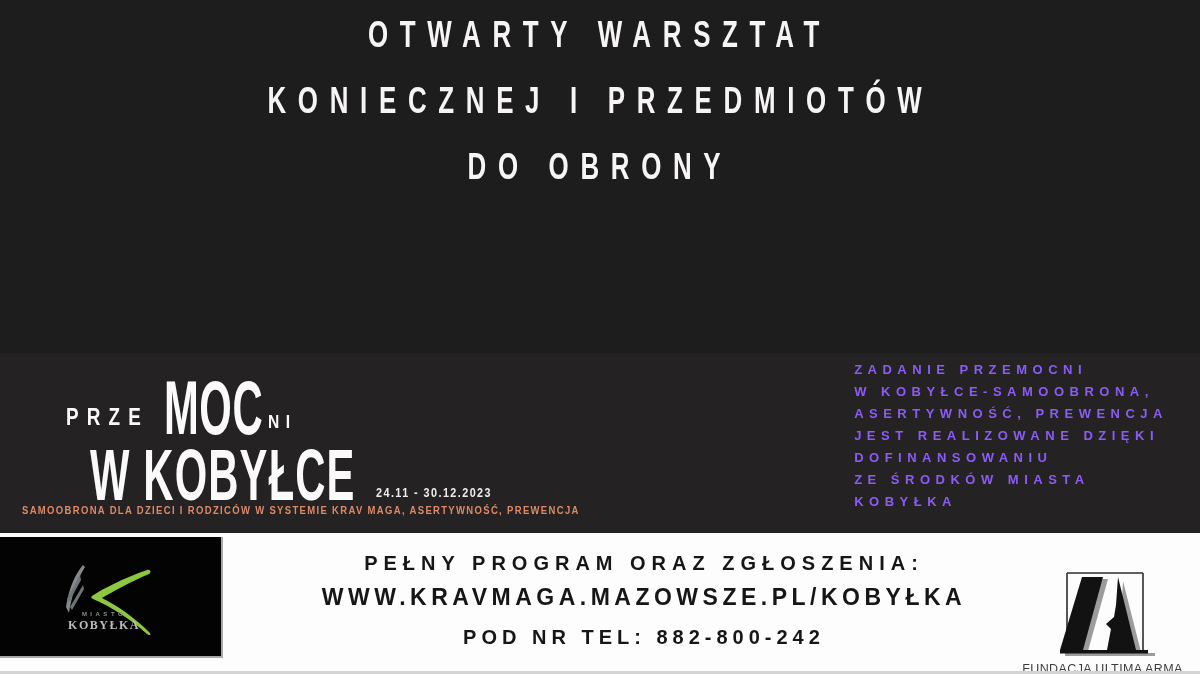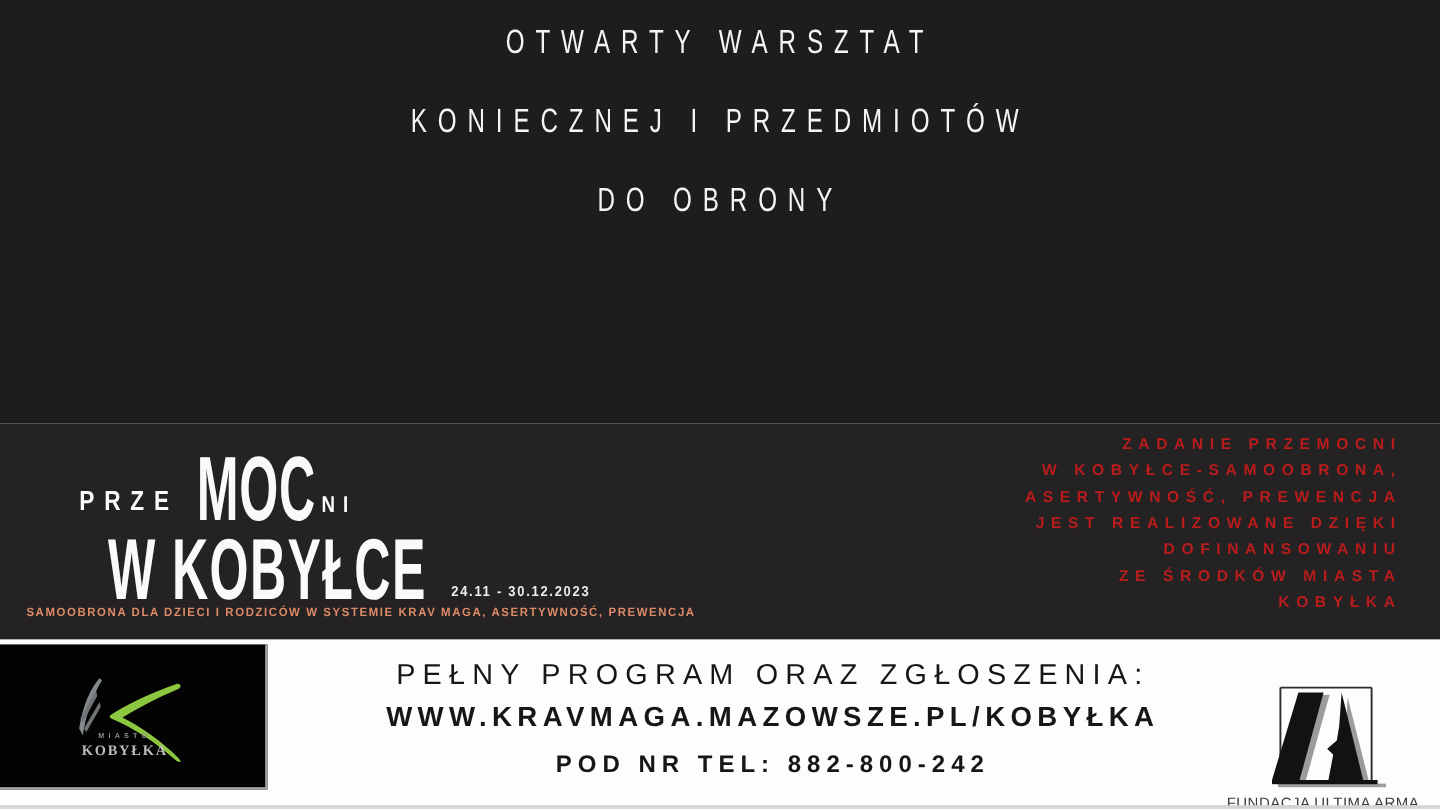--- a/index.html
+++ b/index.html
@@ -9,21 +9,21 @@
     background:#fdfdfd;
   }
   
   .top-section{position:absolute;left:0;top:0;width:1200px;height:353px;background:#1e1d1d;}
   .mid-band{position:absolute;left:0;top:353px;width:1200px;height:180px;background:#242222;}
   .bottom-bar{position:absolute;left:0;top:533px;width:1200px;height:142px;background:#fdfdfd;}
   .bottom-rule{position:absolute;left:0;top:671px;width:1200px;height:3px;background:#d4d4d4;}
 
   
   .title-block{position:absolute;left:0;right:0;top:2px;text-align:center;color:#f6f4f4;}
-  .title-line{height:66px;line-height:66px;font-size:28px;font-weight:400;letter-spacing:0.45em;white-space:nowrap;}
+  .title-line{height:66px;line-height:66px;font-size:36px;font-weight:700;letter-spacing:0.45em;white-space:nowrap;}
   .title-line>span{display:inline-block;transform:scaleX(0.72);transform-origin:center center;}
   .subtitle{
     position:absolute;left:0;right:0;top:281px;text-align:center;
     color:#f6f4f4;font-size:25px;font-weight:700;letter-spacing:7px;
     line-height:28px;white-space:pre;
   }
 
   
   .cond{display:inline-block;transform-origin:left top;white-space:nowrap;color:#fbfafa;line-height:1;}
   .brand-prefix{position:absolute;left:66px;top:406px;font-size:23px;font-weight:600;letter-spacing:10px;transform:scaleX(0.82);}
@@ -31,27 +31,27 @@
   .brand-suffix{position:absolute;left:268px;top:412px;font-size:19px;font-weight:600;letter-spacing:8px;transform:scaleX(0.82);}
   .brand-line2{position:absolute;left:90px;top:439px;font-size:72px;font-weight:700;letter-spacing:2px;transform:scaleX(0.58);}
   .brand-dates{position:absolute;left:376px;top:486px;font-size:12px;font-weight:700;letter-spacing:1.6px;color:#efecec;transform:scaleX(0.9);transform-origin:left top;white-space:nowrap;}
   .brand-tagline{
     position:absolute;left:22px;top:505px;font-size:10px;font-weight:700;letter-spacing:1.4px;
     color:#dd8a68;transform:scaleX(0.95);transform-origin:left top;white-space:nowrap;
   }
 
   
   .funding-note{
-    position:absolute;right:32px;top:359px;text-align:right;
-    color:#b91c1c;font-size:13px;font-weight:700;letter-spacing:5.5px;line-height:22px;white-space:nowrap;
+    position:absolute;right:32px;top:359px;text-align:left;
+    color:#8b5cf6;font-size:13px;font-weight:700;letter-spacing:5.5px;line-height:22px;white-space:nowrap;
   }
 
   
   .footer-text{position:absolute;left:88px;right:0;top:551px;text-align:center;color:#161616;}
-  .footer-line1{font-size:24px;font-weight:400;letter-spacing:6px;line-height:24px;white-space:nowrap;}
+  .footer-line1{font-size:20px;font-weight:700;letter-spacing:6px;line-height:24px;white-space:nowrap;}
   .footer-line2{margin-top:8px;font-size:23px;font-weight:700;letter-spacing:4.5px;line-height:28px;white-space:nowrap;}
   .footer-line3{margin-top:14px;font-size:20px;font-weight:700;letter-spacing:5px;line-height:24px;white-space:nowrap;}
 
   
   .city-logo-box{
     position:absolute;left:0;top:537px;width:221px;height:119px;background:#030303;
     border-right:2px solid #a8a8a8;border-bottom:2px solid #a8a8a8;
   }
   .city-logo-art{position:absolute;left:52px;top:18px;}
   .city-name-small{

